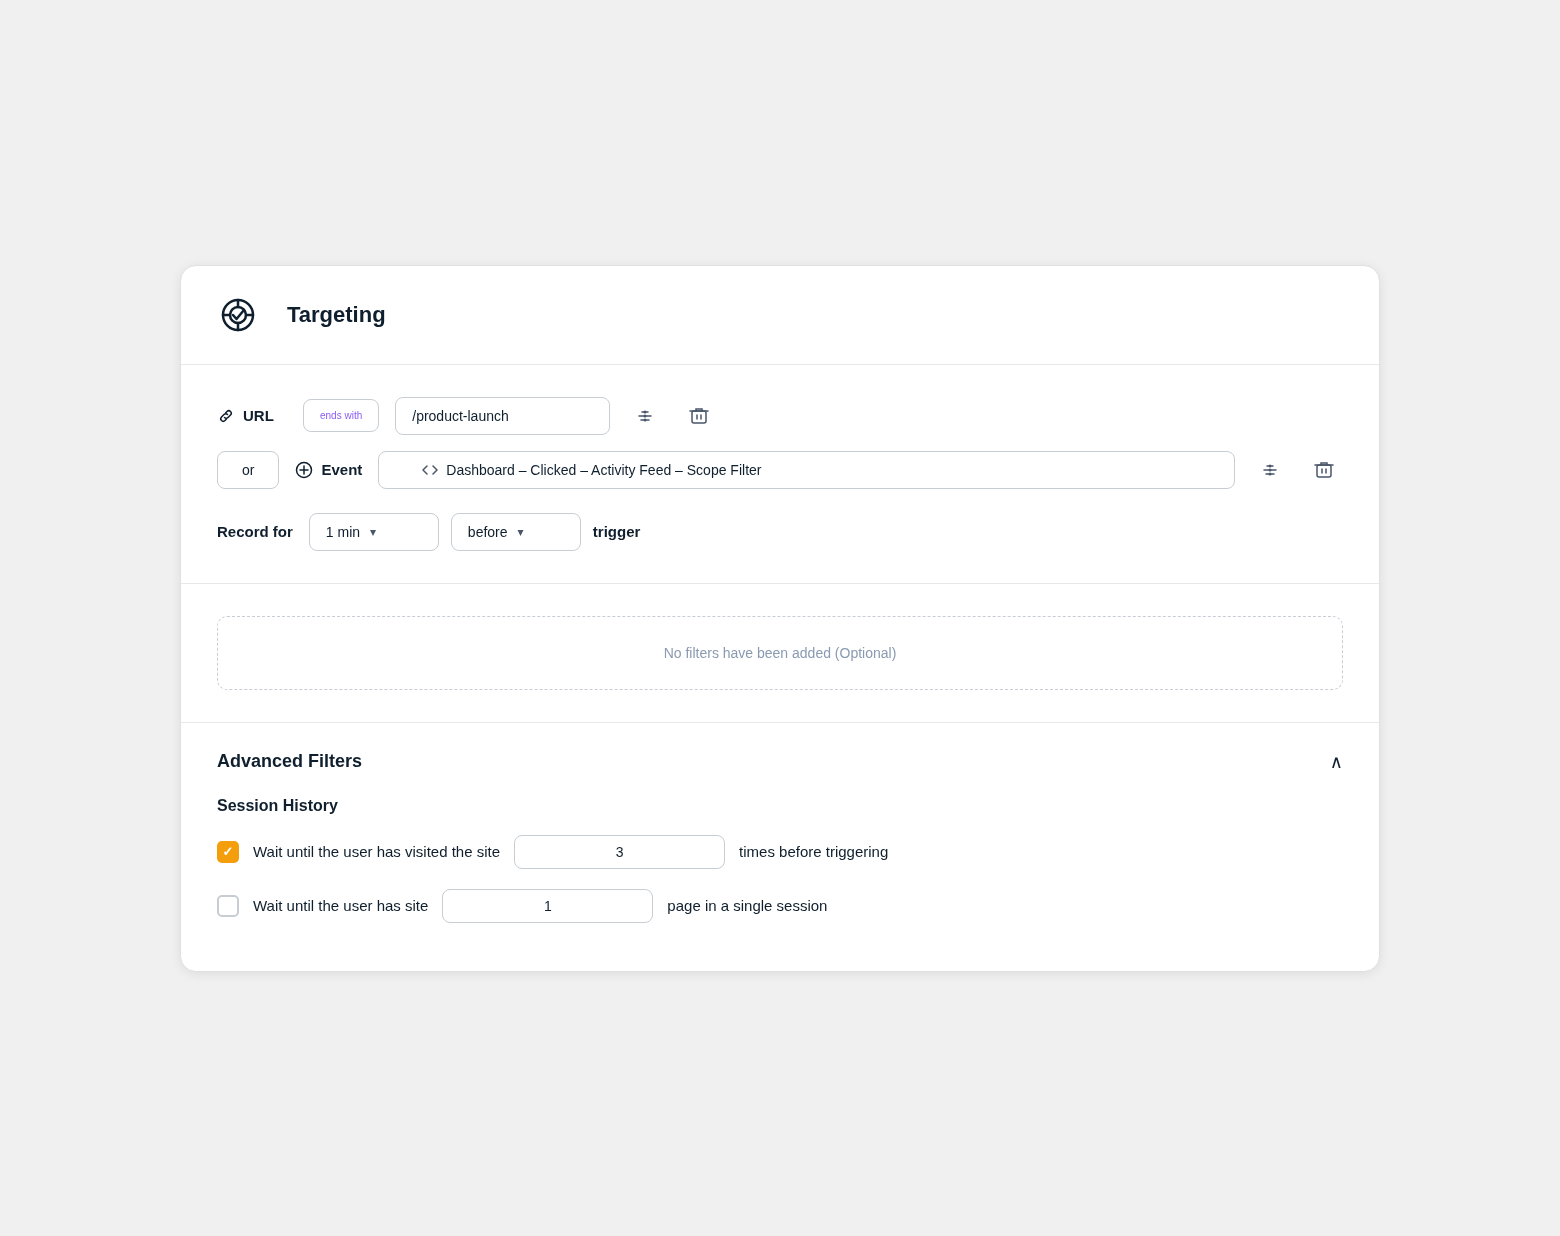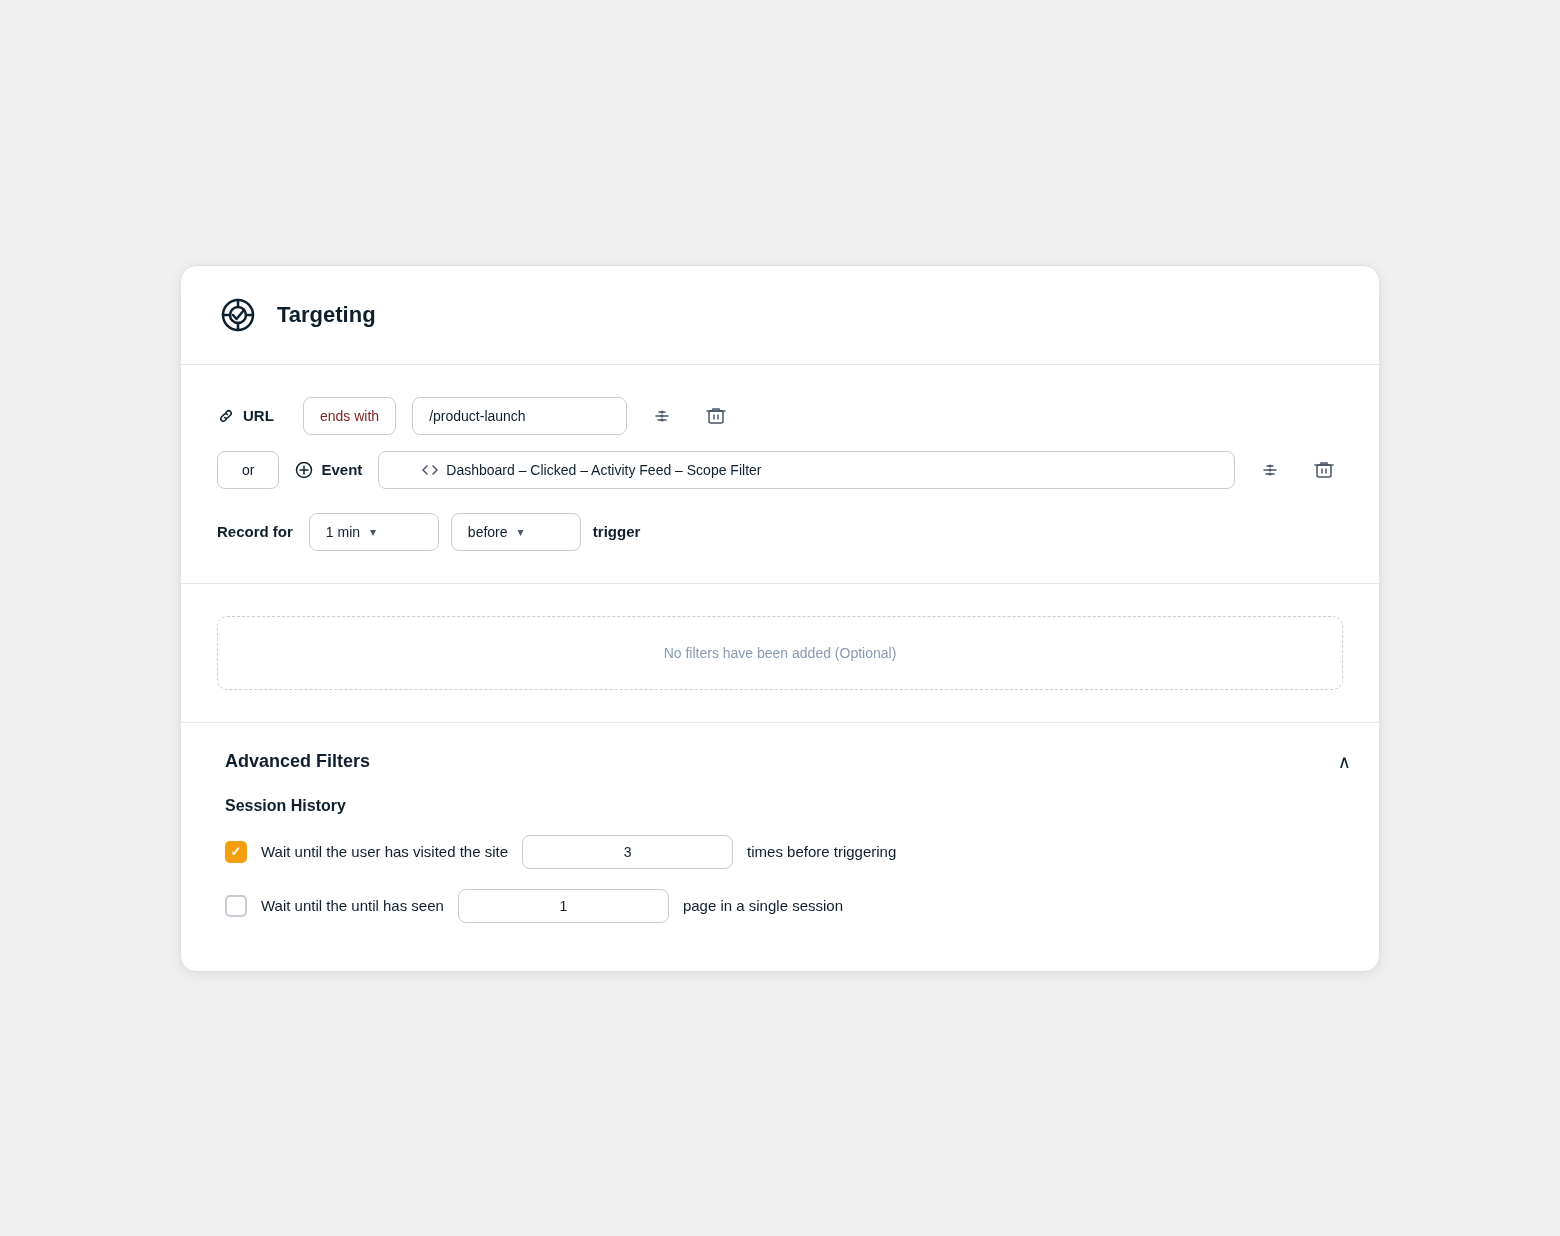--- a/index.html
+++ b/index.html
@@ -26,21 +26,21 @@
       overflow: hidden;
       box-shadow: 0 2px 12px rgba(0,0,0,0.08);
     }
 
     
     .card-header {
       display: flex;
       align-items: center;
       padding: 28px 36px;
       border-bottom: 1px solid #e8e8e8;
-      gap: 18px;
+      gap: 28px;
     }
 
     .header-icon {
       width: 42px;
       height: 42px;
       display: flex;
       align-items: center;
       justify-content: center;
     }
 
@@ -95,22 +95,22 @@
       font-size: 15px;
       font-weight: 600;
       color: #0f1f2e;
       min-width: 70px;
     }
 
     .pill-button {
       border: 1.5px solid #c8cdd4;
       border-radius: 8px;
       padding: 10px 16px;
-      font-size: 14px;
-      color: #7f1d1d;
+      font-size: 10px;
+      color: #8b5cf6;
       background: #ffffff;
       cursor: pointer;
       white-space: nowrap;
     }
 
     .pill-input {
       border: 1.5px solid #c8cdd4;
       border-radius: 8px;
       padding: 10px 16px;
       font-size: 14px;
@@ -220,22 +220,21 @@
       border: 1.5px dashed #c8cdd4;
       border-radius: 10px;
       padding: 28px;
       text-align: center;
       color: #8a9ab0;
       font-size: 14px;
     }
 
     
     .advanced-section {
-      padding: 28px 28px;
-      margin-left: 16px;
+      padding: 28px 36px;
     }
 
     .advanced-header {
       display: flex;
       justify-content: space-between;
       align-items: center;
       margin-bottom: 24px;
     }
 
     .advanced-title {
@@ -427,19 +426,19 @@
       <div class="checkbox-checked">
         <span class="checkmark">✓</span>
       </div>
       <span>Wait until the user has visited the site</span>
       <input class="number-box" type="text" value="3" readonly="" style="pointer-events: none;">
       <span>times before triggering</span>
     </div>
 
     <div class="checkbox-row">
       <div class="checkbox-unchecked"></div>
-      <span>Wait until the until has seen</span>
+      <span>Wait until the user has site</span>
       <input class="number-box" type="text" value="1" readonly="" style="pointer-events: none;">
       <span>page in a single session</span>
     </div>
   </div>
 
 </div>
 
 </body></html>

